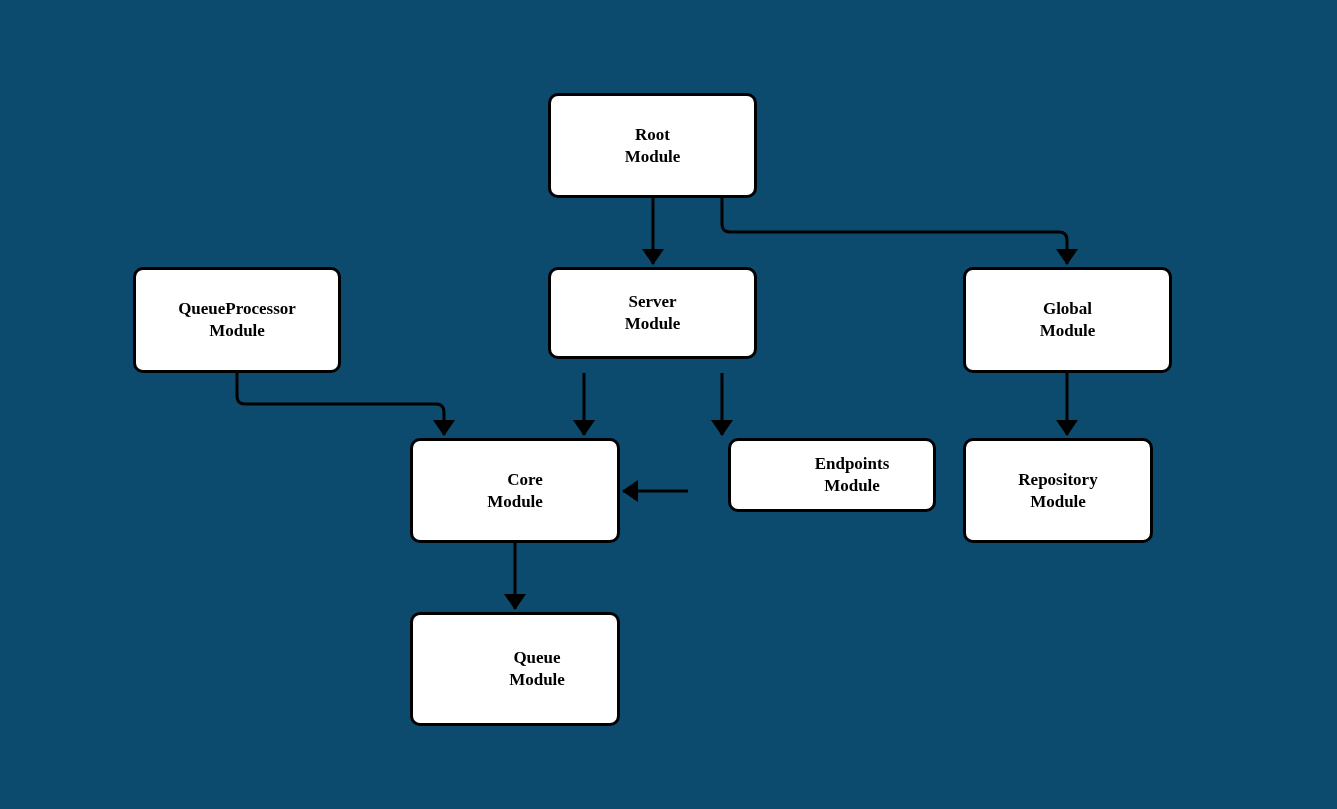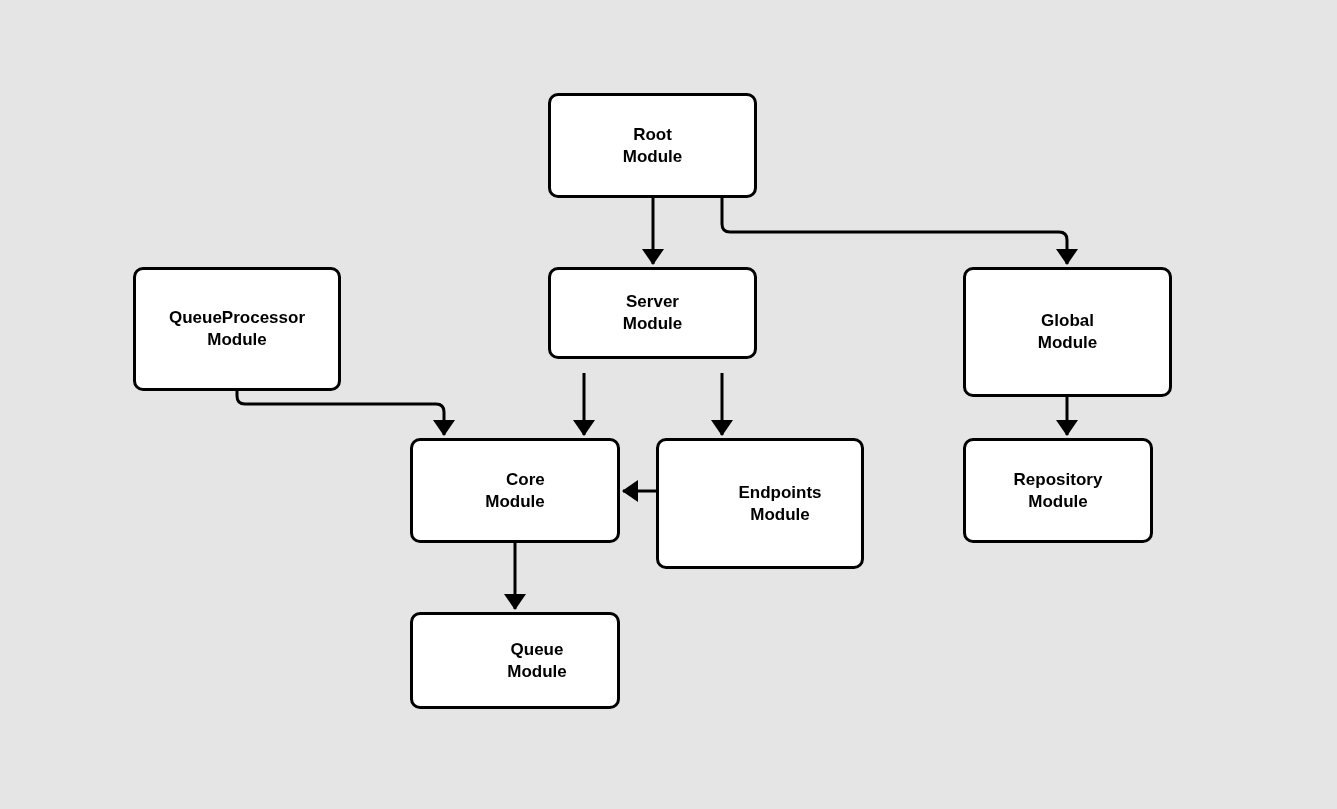--- a/index.html
+++ b/index.html
@@ -4,23 +4,23 @@
 <style>
   html, body {
     margin: 0;
     padding: 0;
     background: #ffffff;
   }
   .canvas {
     position: relative;
     width: 1337px;
     height: 809px;
-    background: #e5e5e5;
+    background: #0c4a6e;
     overflow: hidden;
-    font-family: Liberation Sans, sans-serif;
+    font-family: Liberation Serif, serif;
   }
   .edges {
     position: absolute;
     left: 0;
     top: 0;
     width: 1337px;
     height: 809px;
   }
   .edges path {
     fill: none;
@@ -40,27 +40,27 @@
   }
   .node .label {
     font-size: 17px;
     font-weight: bold;
     line-height: 22px;
     color: #000000;
     white-space: pre-line;
   }
   
   .n-root          { left: 548px; top:  93px; width: 209px; height: 105px; }
-  .n-queueprocessor{ left: 133px; top: 267px; width: 208px; height: 124px; }
+  .n-queueprocessor{ left: 133px; top: 267px; width: 208px; height: 106px; }
   .n-server        { left: 548px; top: 267px; width: 209px; height: 92px; }
-  .n-global        { left: 963px; top: 267px; width: 209px; height: 130px; }
+  .n-global        { left: 963px; top: 267px; width: 209px; height: 106px; }
   .n-core          { left: 410px; top: 438px; width: 210px; height: 105px; text-align: right; }
-  .n-endpoints     { left: 656px; top: 438px; width: 208px; height: 131px; padding-left: 40px; }
+  .n-endpoints     { left: 728px; top: 438px; width: 208px; height: 74px; padding-left: 40px; }
   .n-repository    { left: 963px; top: 438px; width: 190px; height: 105px; }
-  .n-queue         { left: 410px; top: 612px; width: 210px; height: 97px; padding-left: 44px; }
+  .n-queue         { left: 410px; top: 612px; width: 210px; height: 114px; padding-left: 44px; }
 </style>
 </head>
 <body>
 
 <div class="canvas">
 
   <svg class="edges" viewBox="0 0 1337 809" xmlns="http://www.w3.org/2000/svg">
     <defs>
       <marker id="arrow" markerUnits="userSpaceOnUse" viewBox="0 0 16 22" markerWidth="16" markerHeight="22" refX="15" refY="11" orient="auto">
         <polygon points="0,0 16,11 0,22" fill="#000000"></polygon>

